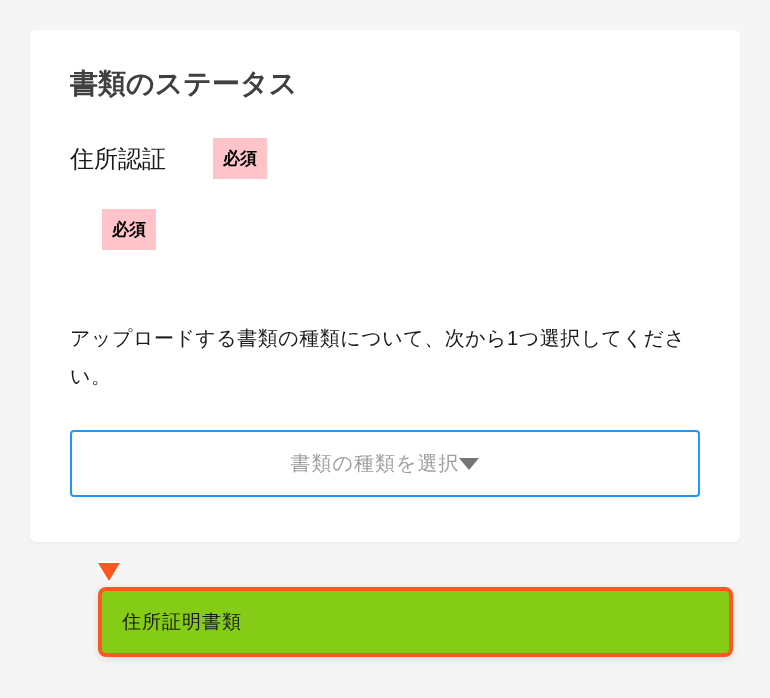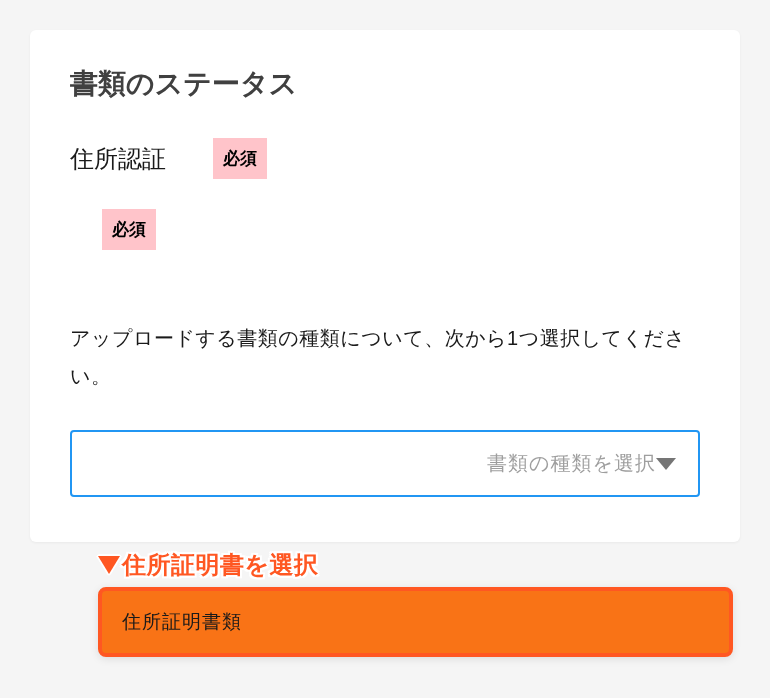--- a/index.html
+++ b/index.html
@@ -60,21 +60,21 @@
       margin-top: 69px;
       margin-bottom: 35px;
       letter-spacing: 0.5px;
     }
     
     .select-box {
       border: 2px solid #2196f3;
       border-radius: 4px;
       padding: 18px 22px;
       display: flex;
-      justify-content: flex-end;
+      justify-content: center;
       align-items: center;
       cursor: pointer;
       background: #ffffff;
     }
     
     .select-placeholder {
       font-size: 20px;
       color: #9e9e9e;
       letter-spacing: 1px;
     }
@@ -122,21 +122,21 @@
         -2px 0 0 #fff,
         2px 0 0 #fff,
         0 -2px 0 #fff,
         0 2px 0 #fff;
       letter-spacing: 0.5px;
     }
     
     .dropdown-option {
       border: 4px solid #ff5722;
       border-radius: 8px;
-      background: #f97316;
+      background: #84cc16;
       padding: 18px 20px;
       box-shadow: 0 2px 8px rgba(0,0,0,0.1);
     }
     
     .dropdown-option-text {
       font-size: 19px;
       color: #1a1a1a;
       letter-spacing: 1px;
     }
   </style>
@@ -158,19 +158,18 @@
   <p class="instruction">アップロードする書類の種類について、次から1つ選択してください。</p>
 
   <div class="select-box">
     <span class="select-placeholder">書類の種類を選択</span>
     <span class="chevron-down"></span>
   </div>
 
   <div class="annotation-wrapper">
     <div class="annotation-label">
       <span class="annotation-triangle"></span>
-      <span class="annotation-text">住所証明書を選択</span>
     </div>
     <div class="dropdown-option">
       <span class="dropdown-option-text">住所証明書類</span>
     </div>
   </div>
 </div>
 
 </body></html>

